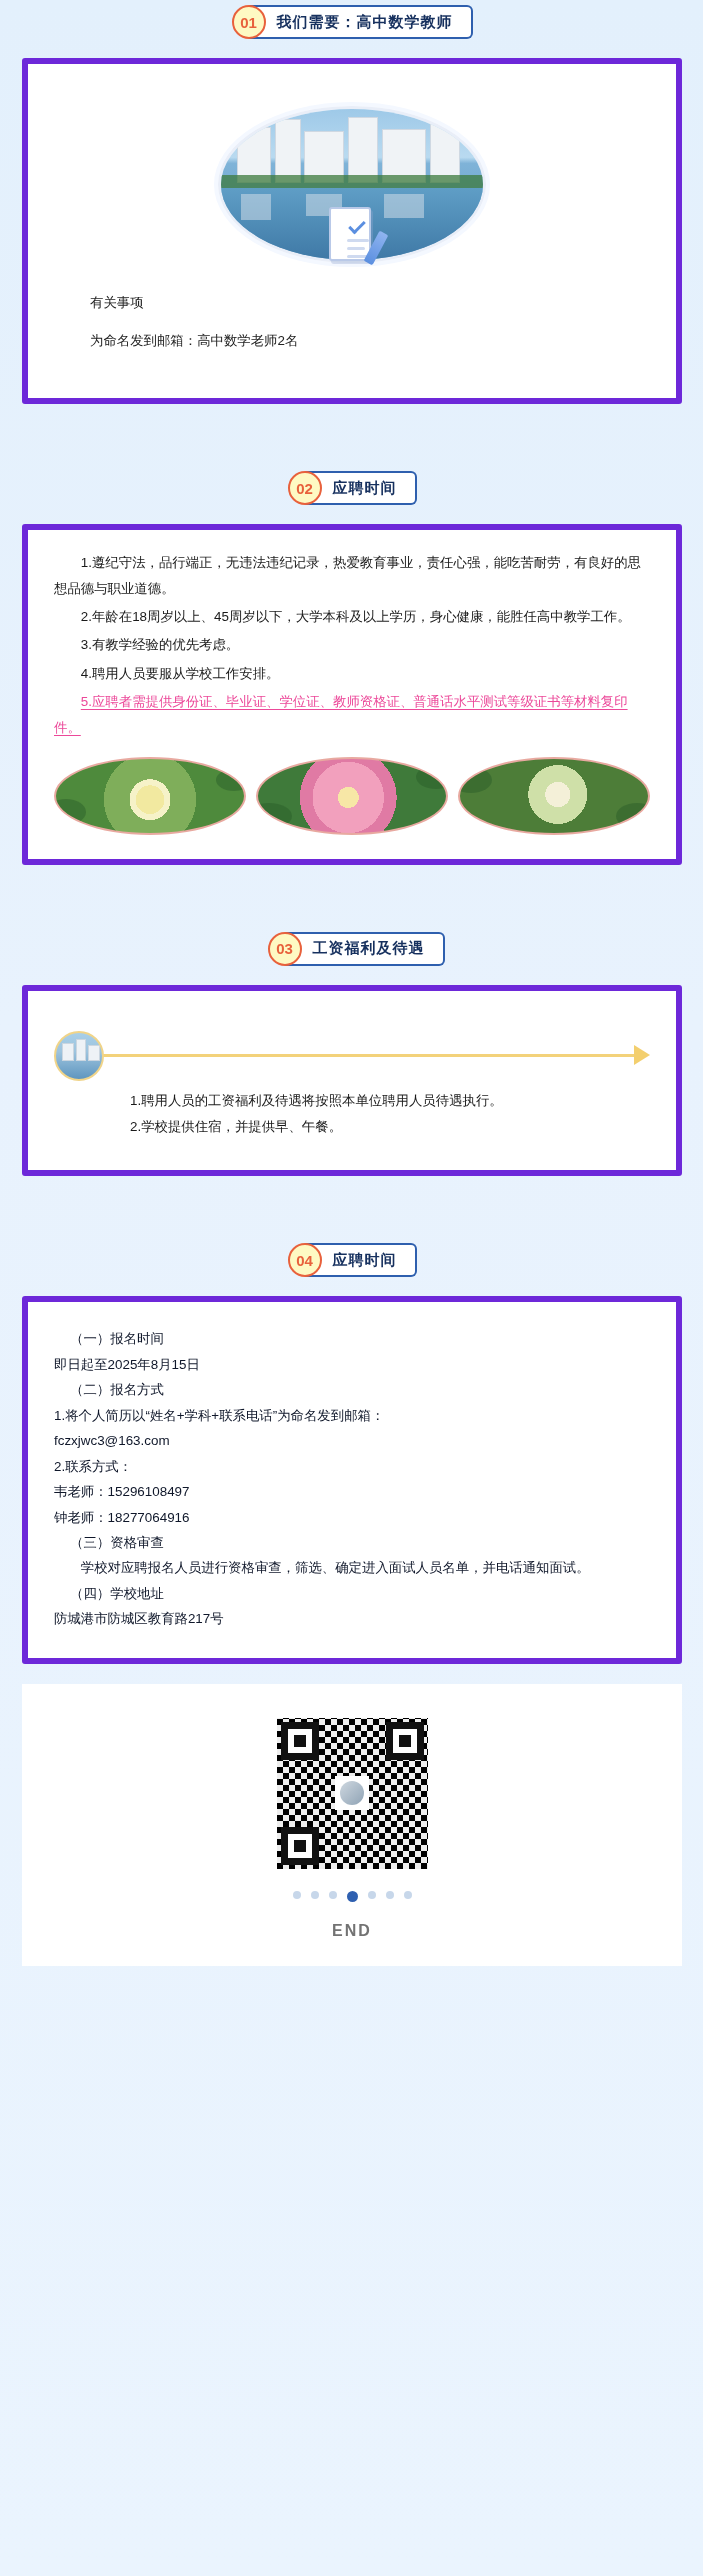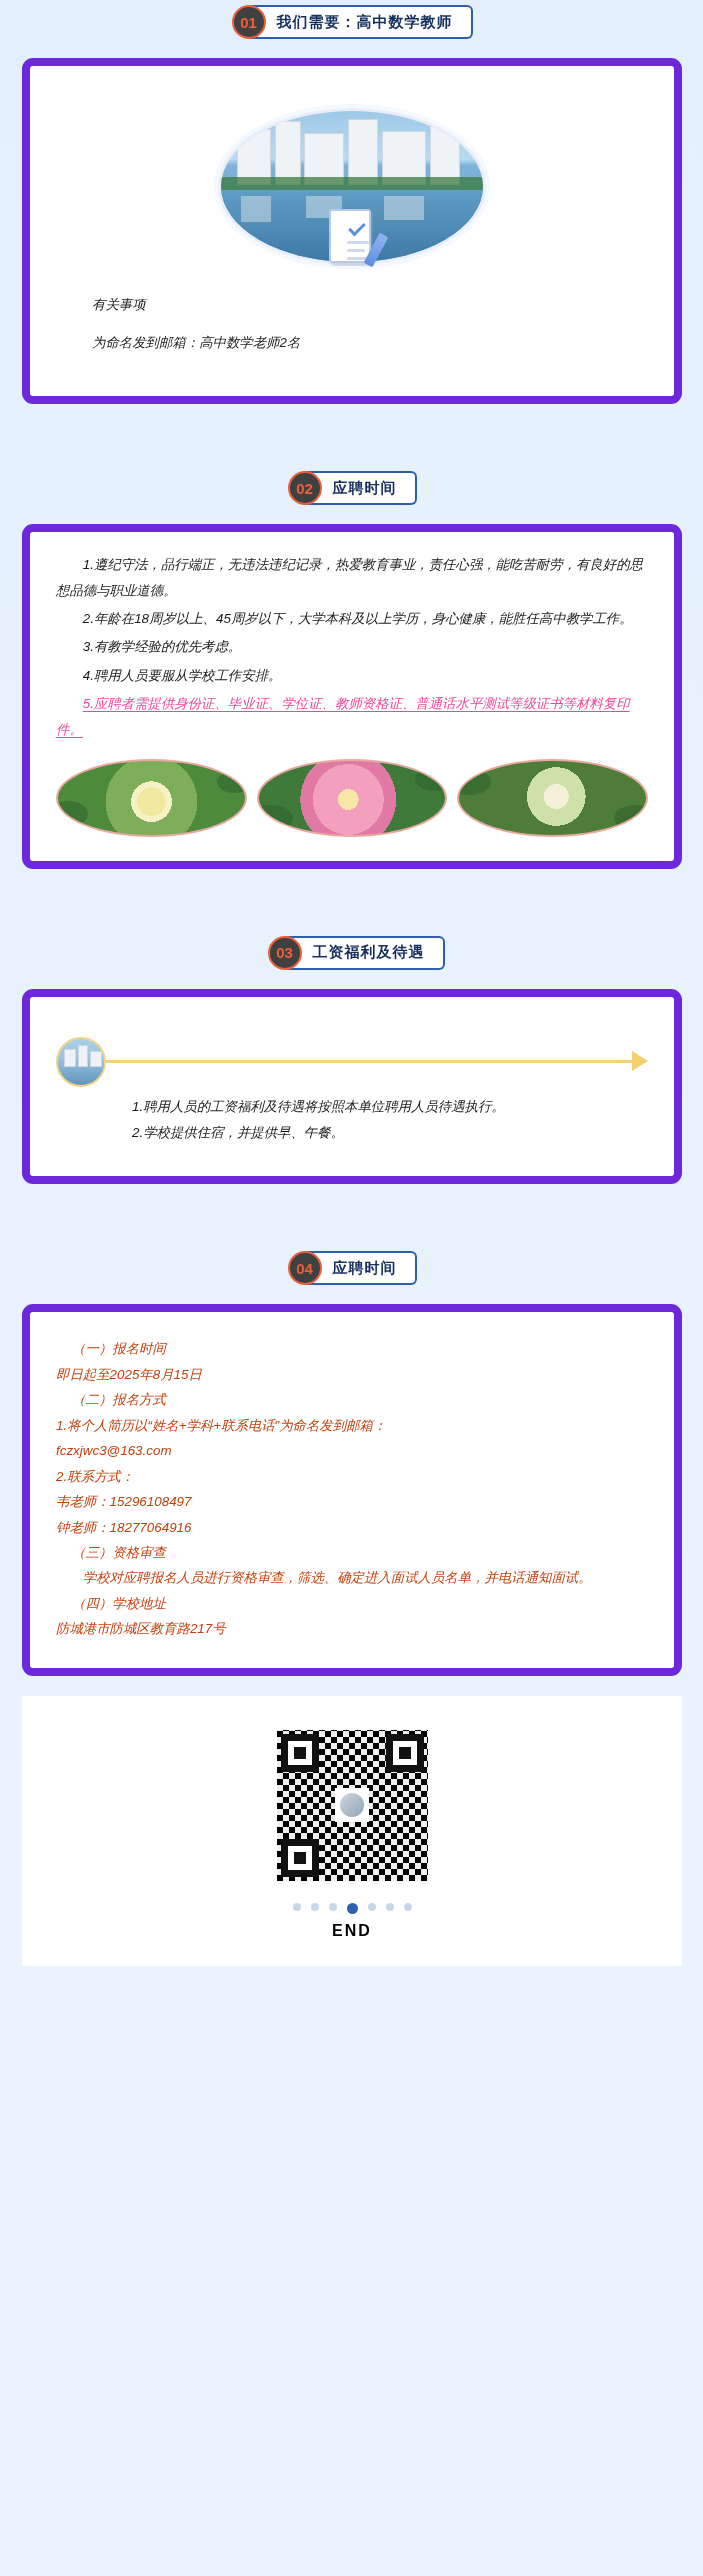--- a/index.html
+++ b/index.html
@@ -21,21 +21,21 @@
     display: flex;
     align-items: center;
     justify-content: center;
     margin: 0 auto;
     position: relative;
     height: 44px;
   }
   .badge {
     width: 34px; height: 34px; border-radius: 50%;
     border: 2px solid #e8613c;
-    background: #404040;
+    background: #fef9c3;
     color: #e8613c;
     font-size: 15px; font-weight: bold;
     display: flex; align-items: center; justify-content: center;
     position: relative; z-index: 3;
     margin-right: -17px;
   }
   .title-pill {
     height: 34px;
     background: #ffffff;
     border-top: 2px solid #2e5fae;
@@ -49,24 +49,23 @@
     font-weight: bold;
     color: #16305e;
     letter-spacing: 1px;
     position: relative; z-index: 2;
   }
 
   
   .card {
     margin: 14px 22px 0 22px;
     background: #ffffff;
-    border: 8px solid #6d28d9;
-    border-radius: 11px;
-    position: relative;
-    font-style: italic;
+    border: 6px solid #6d28d9;
+    border-radius: 3px;
+    position: relative;
   }
 
   
   .s1 { height: 346px; padding: 26px 0 0 0; }
   .hero-wrap {
     width: 100%; display: flex; justify-content: center; align-items: center;
     height: 189px; position: relative;
   }
   .ellipse-frame {
     width: 268px; height: 157px;
@@ -174,21 +173,21 @@
   .arrow-circle .b {
     position: absolute; background: #eef2f6; border: 1px solid #cbd6e0;
   }
   .s3 .txt {
     padding: 10px 10px 0 76px;
     font-size: 13.4px; line-height: 1.95; color: #1a1a1a;
   }
 
   
   .s4 { padding: 24px 26px 26px 26px; }
-  .s4 p { font-size: 13.4px; color: #c2410c; line-height: 1.9; }
+  .s4 p { font-size: 13.4px; color: #0f172a; line-height: 1.9; }
   .s4 p.ind1 { text-indent: 1.2em; }
   .s4 p.ind2 { text-indent: 2em; }
 
   
   .qr-card {
     margin: 20px 22px 0 22px;
     background: #ffffff;
     padding: 34px 0 26px 0;
     text-align: center;
   }
@@ -219,22 +218,22 @@
     width: 24px; height: 24px; border-radius: 50%;
     background: linear-gradient(135deg,#cfd8e0,#8fa3b5);
     display: block;
   }
   .dots { margin-top: 22px; display: flex; justify-content: center; gap: 10px; }
   .dots i {
     width: 8px; height: 8px; border-radius: 50%; background: #c7d7ea; display: block;
   }
   .dots i.active { width: 11px; height: 11px; background: #2f60b0; }
   .end-text {
-    margin-top: 8px;
-    font-size: 16px; font-weight: bold; letter-spacing: 2px; color: #000000;
+    margin-top: 20px;
+    font-size: 16px; font-weight: bold; letter-spacing: 2px; color: #737373;
   }
 </style>
 </head>
 <body>
 
 <div class="page">
 
   <div class="sec-head">
     <div class="badge">01</div>
     <div class="title-pill">我们需要：高中数学教师</div>

